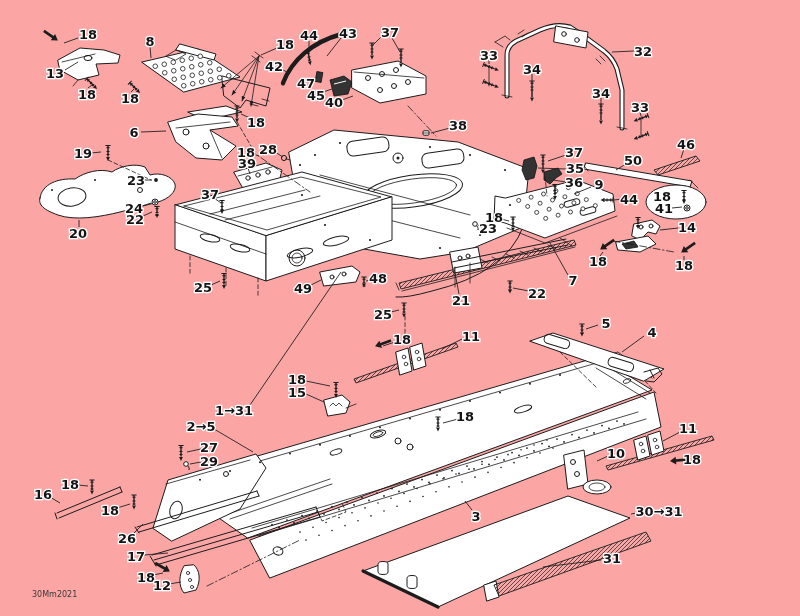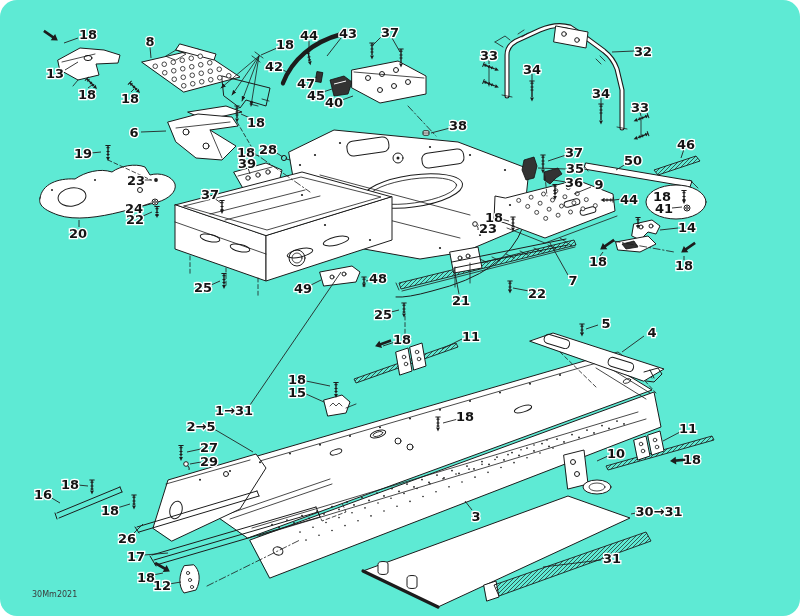--- a/index.html
+++ b/index.html
@@ -1,17 +1,17 @@
 <!DOCTYPE html>
 <html><head>
 <meta charset="utf-8">
 <style>
   html,body{margin:0;padding:0;background:#fff;}
-  .stage{width:800px;height:616px;position:relative;background:#5eead4;overflow:hidden;
-         font-family:"DejaVu Sans",sans-serif;border-radius:17px;}
+  .stage{width:800px;height:616px;position:relative;background:#fca5a5;overflow:hidden;
+         font-family:"DejaVu Sans",sans-serif;}
   svg{display:block}
   .ln{stroke:#1c1c1c;fill:none;stroke-width:1;stroke-linecap:round;stroke-linejoin:round}
   .thin{stroke-width:.8}
   .dash{stroke-dasharray:4 2.6}
   .ddot{stroke-dasharray:7 2.6 1.4 2.6}
   .wfill{fill:#fff}
   .dk{fill:#333;stroke:#111;stroke-width:.8}
   .hatchfill{fill:url(#hch);stroke:#1c1c1c;stroke-width:.9}
   .co{font:700 13px "DejaVu Sans",sans-serif;fill:#141414;stroke:#fff;stroke-width:2.6px;
       paint-order:stroke;text-anchor:middle;}

